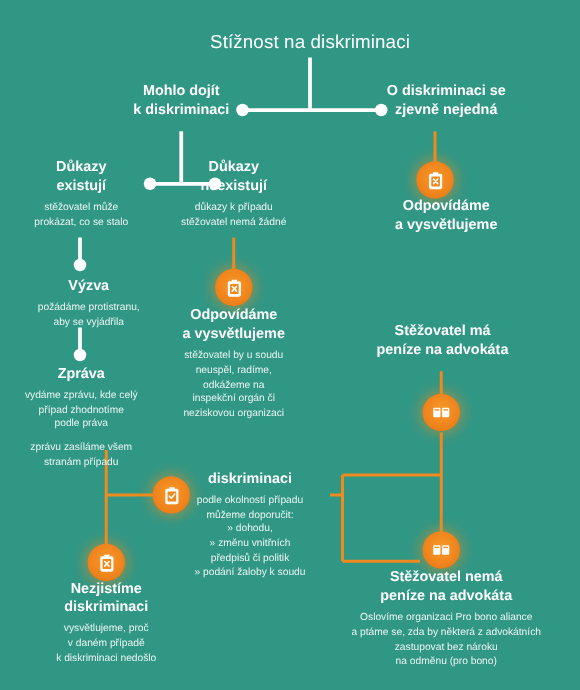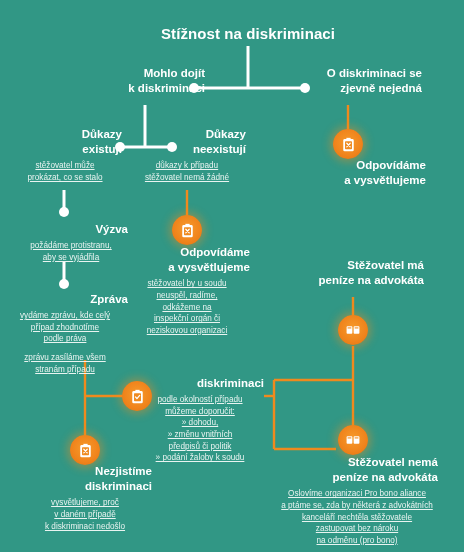--- a/index.html
+++ b/index.html
@@ -26,39 +26,37 @@
     width: 464px;
     height: 552px;
   }
   .node {
     position: absolute;
     text-align: center;
     color: #ffffff;
   }
   .title-main {
     font-size: 15px;
-    font-weight: bold;
+    font-weight: normal;
     letter-spacing: 0.1px;
     line-height: 1.2;
     color: #ffffff;
   }
   .head {
     font-size: 11.5px;
     font-weight: bold;
     line-height: 1.32;
     color: #ffffff;
-    text-align: right;
   }
   .sub {
     font-size: 8.2px;
     font-weight: normal;
     line-height: 1.42;
     color: #e9f4f1;
     margin-top: 3px;
-    text-decoration: underline;
   }
   .sub.gap {
     margin-top: 7px;
   }
   .icon-badge {
     position: absolute;
     width: 30px;
     height: 30px;
     border-radius: 50%;
     background: radial-gradient(circle at 50% 45%, #f79a2b 0%, #f0841c 58%, #e2730f 100%);
@@ -283,19 +281,18 @@
     </svg>
   </div>
   <div class="node" style="left:276px; top:455px; width:162px;">
     <div class="head">
       <div>Stěžovatel nemá</div>
       <div>peníze na advokáta</div>
     </div>
     <div class="sub">
       <div>Oslovíme organizaci Pro bono aliance</div>
       <div>a ptáme se, zda by některá z advokátních</div>
-      <div>kanceláří nechtěla stěžovatele</div>
       <div>zastupovat bez nároku</div>
       <div>na odměnu (pro bono)</div>
     </div>
   </div>
 
 </div>
 
 </body></html>

